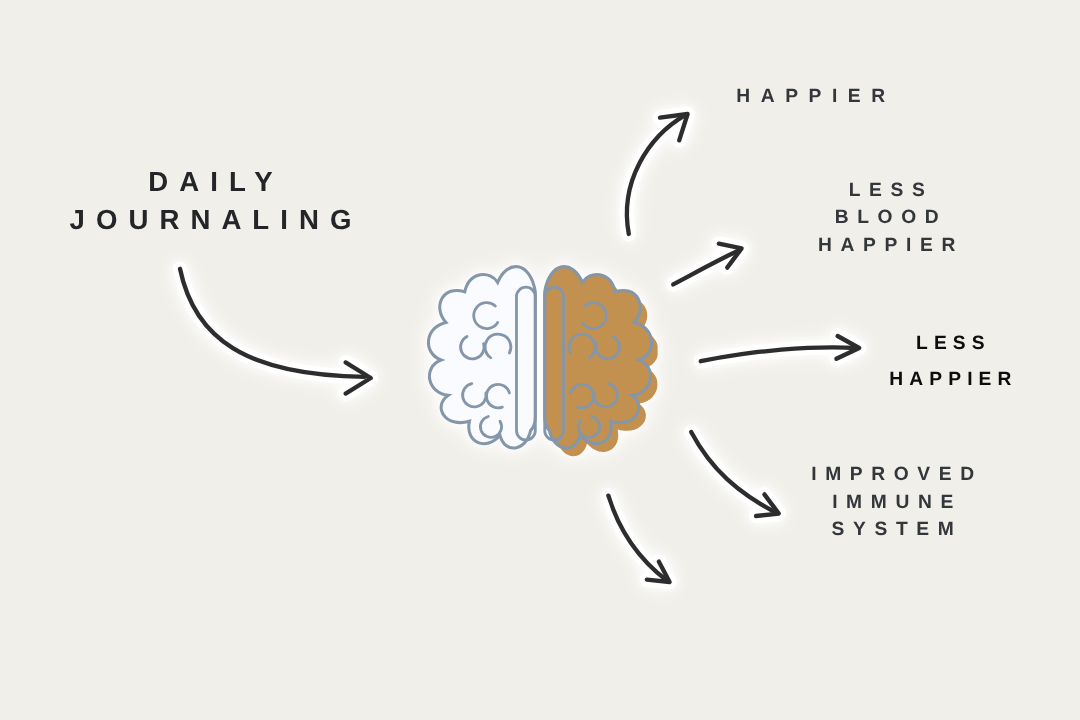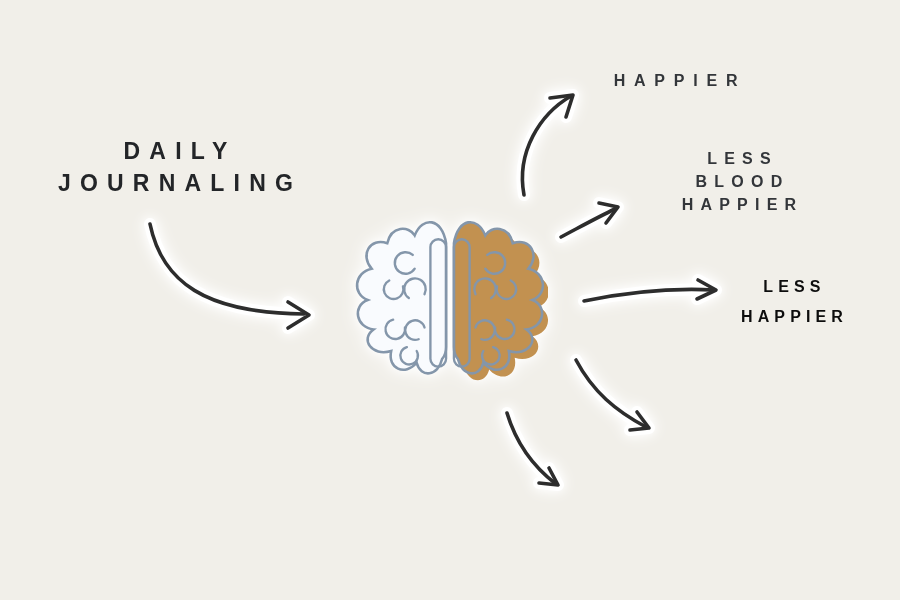--- a/index.html
+++ b/index.html
@@ -181,15 +181,20 @@
     <div>LESS</div>
     <div>BLOOD</div>
     <div>HAPPIER</div>
   </div>
 
   <div class="label emphasis" style="left:692px; top:272px; width:205px;">
     <div>LESS</div>
     <div>HAPPIER</div>
   </div>
 
+  <div class="label" style="left:645px; top:384px; width:205px;">
+    <div>IMPROVED</div>
+    <div>IMMUNE</div>
+    <div>SYSTEM</div>
+  </div>
 
 
 </div>
 
 </body></html>

